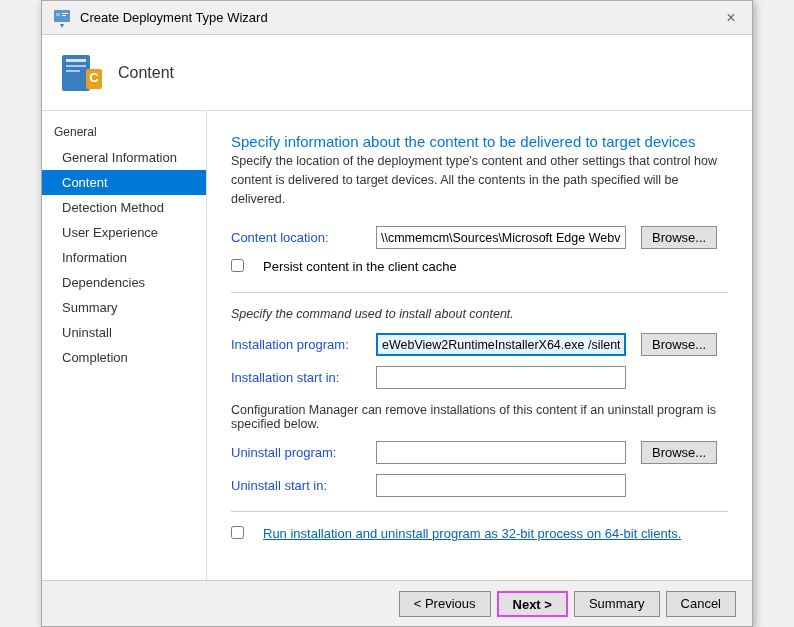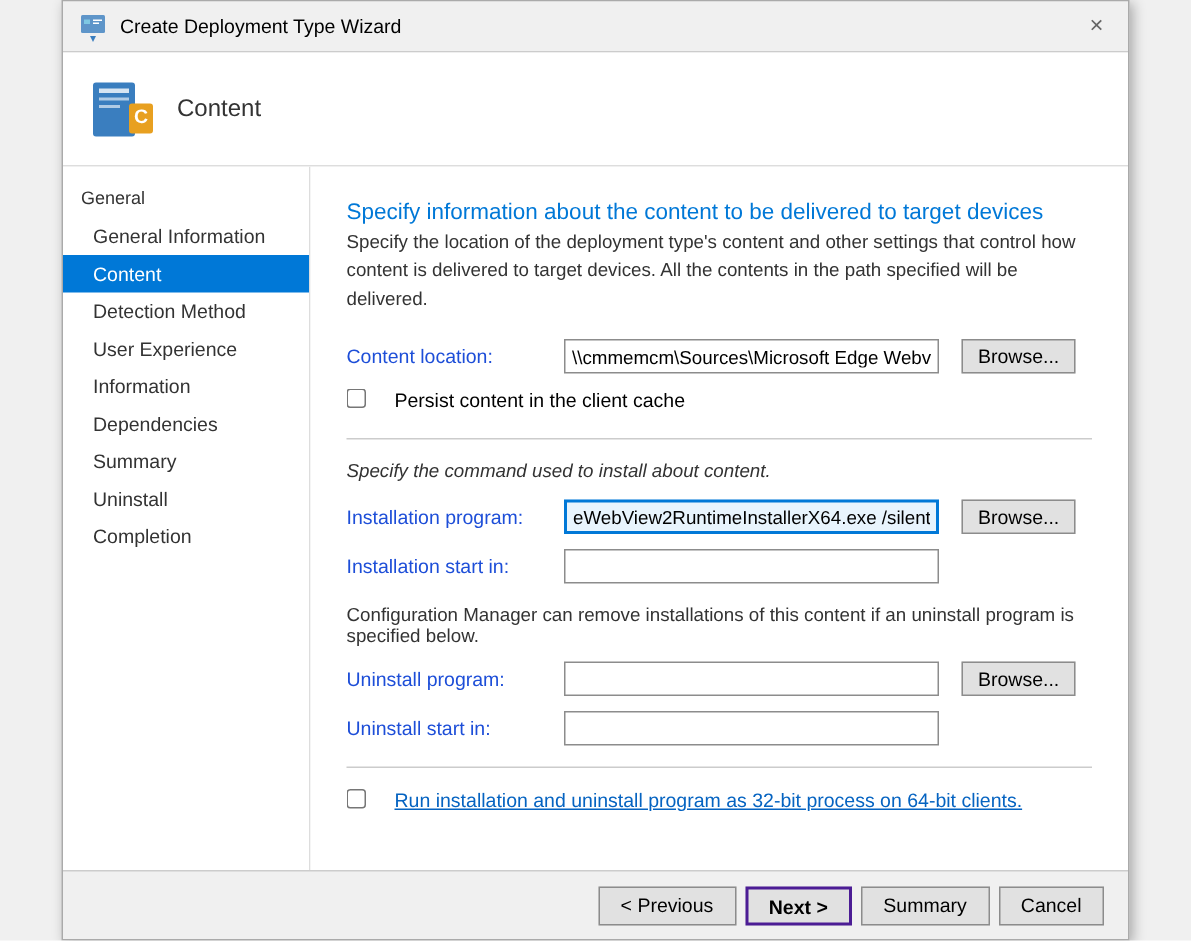--- a/index.html
+++ b/index.html
@@ -23,21 +23,21 @@
     .field-row { display: flex; align-items: center; margin-bottom: 10px; }
     .field-label { min-width: 145px; font-size: 13px; color: #1d4ed8; }
     .field-input { width: 250px; height: 23px; border: 1px solid #8c8c8c; padding: 2px 4px; font-size: 12.5px; background: white; }
     .field-input.highlighted { border: 2px solid #0078d7; background: #e8f4fd; }
     .browse-btn { margin-left: 15px; padding: 3px 10px; border: 1px solid #8c8c8c; background: #e1e1e1; cursor: pointer; font-size: 13px; height: 23px; }
     .checkbox-row { display: flex; gap: 19px; margin-bottom: 18px; }
     .section-separator { border: none; border-top: 1px solid #ccc; margin: 14px 0; }
     .section-title { font-size: 12.5px; color: #333; margin-bottom: 12px; font-style: italic; }
     .bottom-bar { display: flex; justify-content: flex-end; align-items: center; padding: 10px 16px; gap: 6px; background: #f0f0f0; border-top: 1px solid #ccc; height: 46px; }
     .btn { padding: 4px 14px; border: 1px solid #8c8c8c; background: #e1e1e1; cursor: pointer; font-size: 13px; height: 26px; }
-    .btn.primary { background: #e1e1e1; border: 2px solid #4c1d95; font-weight: 600; }
+    .btn.primary { background: #e1e1e1; border: 2px solid #d946ef; font-weight: 600; }
     .link-text { color: #0563c1; text-decoration: underline; cursor: pointer; }
     .checkbox-item { width: 13px; height: 13px; }
     .removal-notice { font-size: 12.5px; color: #333; margin: 14px 0 10px 0; }
   </style>
 </head>
 <body>
 
 <div class="dialog">
 
   <div class="title-bar">

